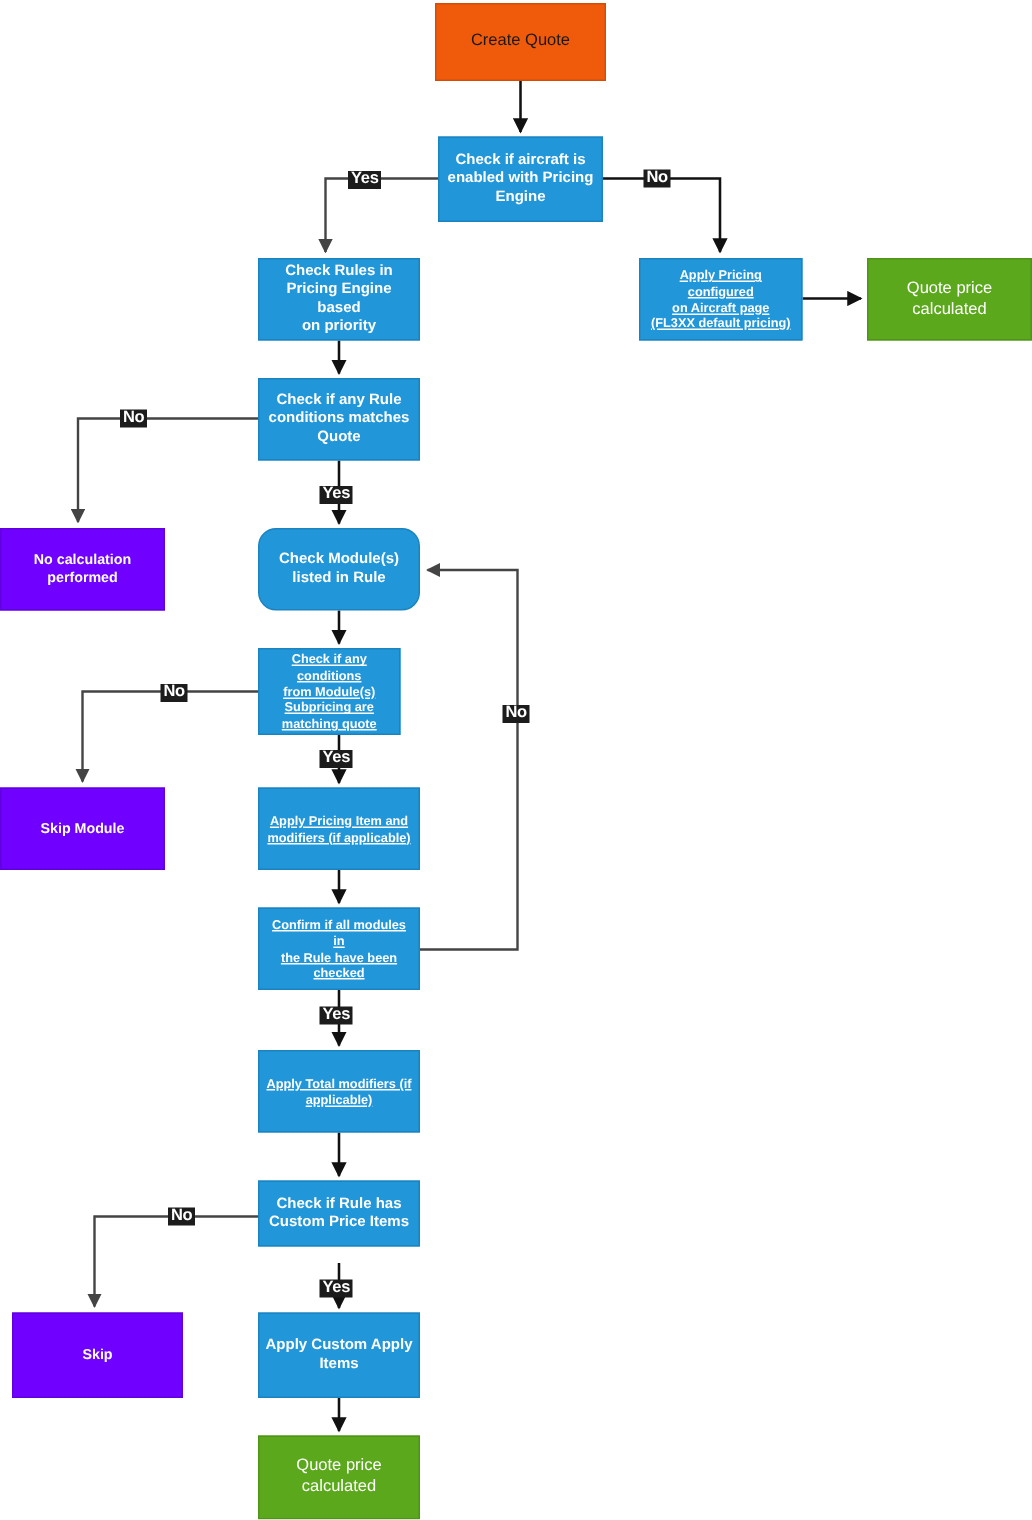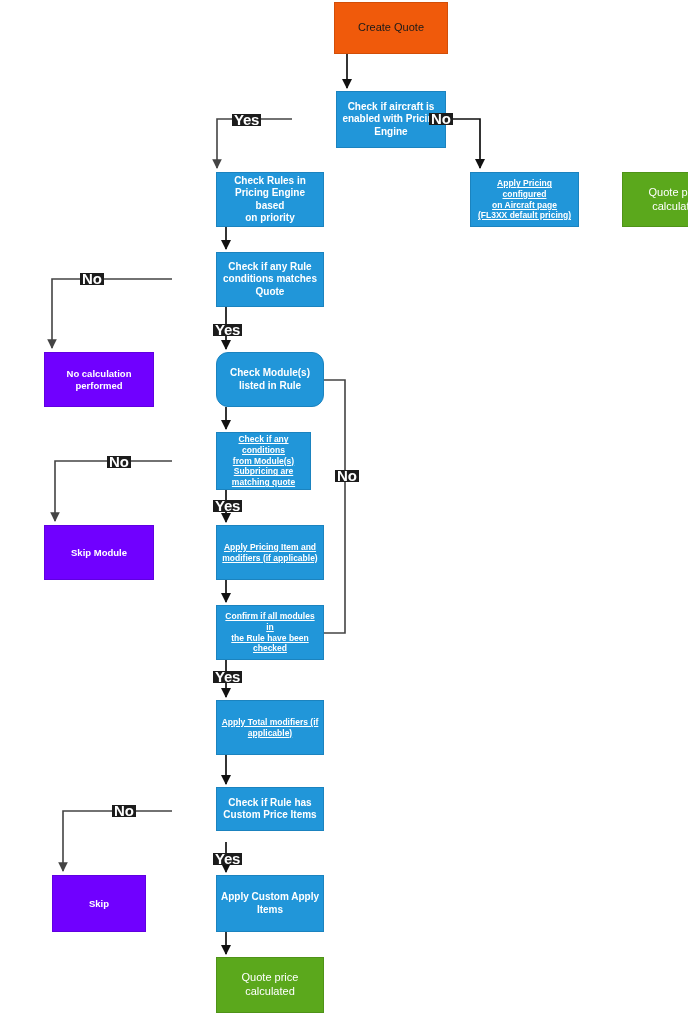--- a/index.html
+++ b/index.html
@@ -29,21 +29,20 @@
   .node {
     position: absolute;
     box-sizing: border-box;
     display: flex;
     align-items: center;
     justify-content: center;
     text-align: center;
     line-height: 1.25;
     padding: 16px 4px;
     border: 1px solid rgba(0,0,0,0.18);
-    margin-left: 44px;
   }
   .node span {
     display: block;
     width: 100%;
     white-space: pre-line;
   }
   .n-start {
     background: #f05a0b;
     color: #1a1a1a;
     font-size: 11px;
@@ -71,21 +70,21 @@
     background: #7000ff;
     color: #ffffff;
     font-size: 9.5px;
     font-weight: bold;
     border-color: #6000e0;
   }
   .edge-label {
     position: absolute;
     background: #1c1c1c;
     color: #ffffff;
-    font-size: 15px;
+    font-size: 11px;
     font-weight: bold;
     line-height: 11px;
     height: 12px;
     padding: 0 2px;
     box-sizing: border-box;
     text-align: center;
     letter-spacing: -0.2px;
     overflow: hidden;
   }
 </style>
@@ -200,21 +199,21 @@
 checked</span>
       </div>
       <div class="node n-process small" style="left: 172px; top: 700px; width: 108px; height: 55px;">
         <span>Apply Total modifiers (if
 applicable)</span>
       </div>
       <div class="node n-process" style="left: 172px; top: 787px; width: 108px; height: 44px;">
         <span>Check if Rule has
 Custom Price Items</span>
       </div>
-      <div class="node n-stop" style="left: 8px; top: 875px; width: 94px; height: 57px;">
+      <div class="node n-stop" style="left: 8px; top: 875px; width: 114px; height: 57px;">
         <span>Skip</span>
       </div>
       <div class="node n-process" style="left: 172px; top: 875px; width: 108px; height: 57px;">
         <span>Apply Custom Apply
 Items</span>
       </div>
       <div class="node n-end" style="left: 172px; top: 957px; width: 108px; height: 56px;">
         <span>Quote price
 calculated</span>
       </div>

